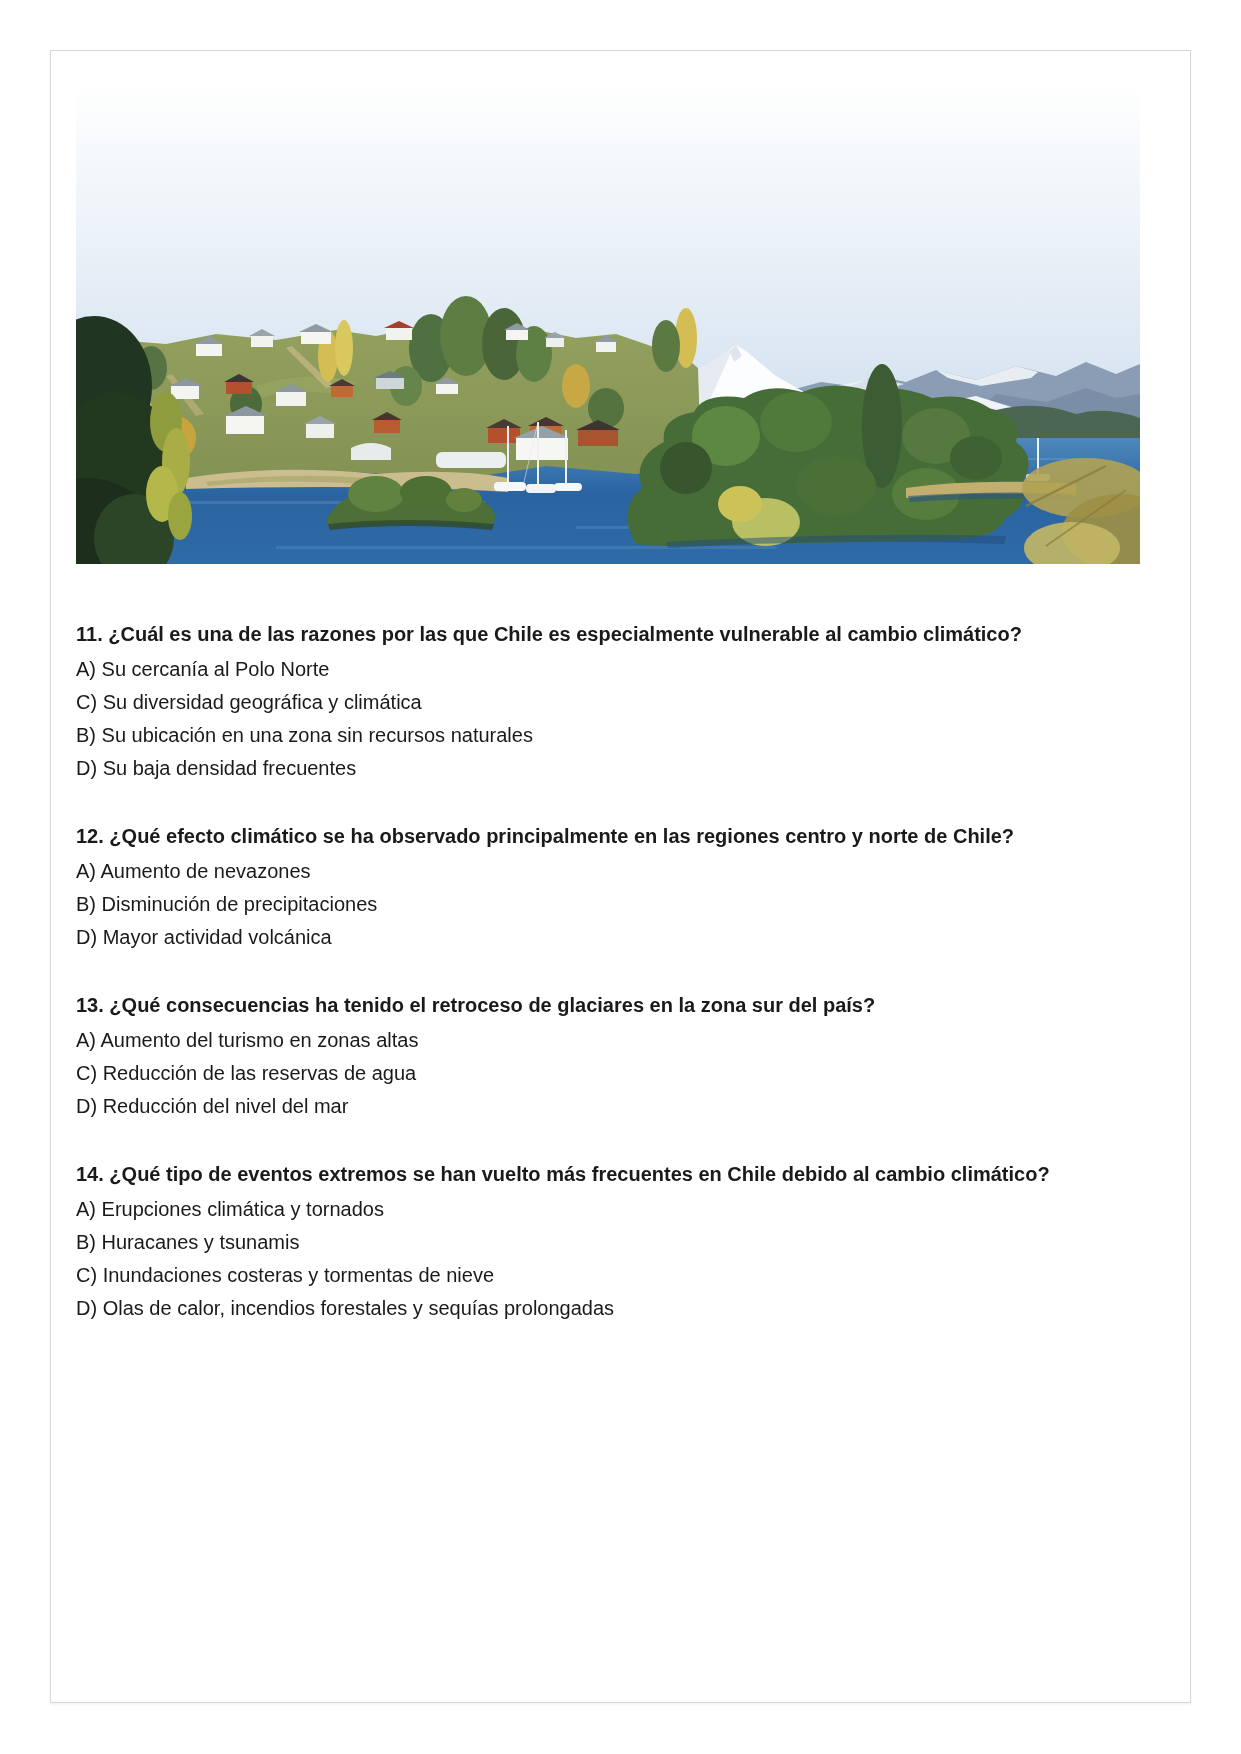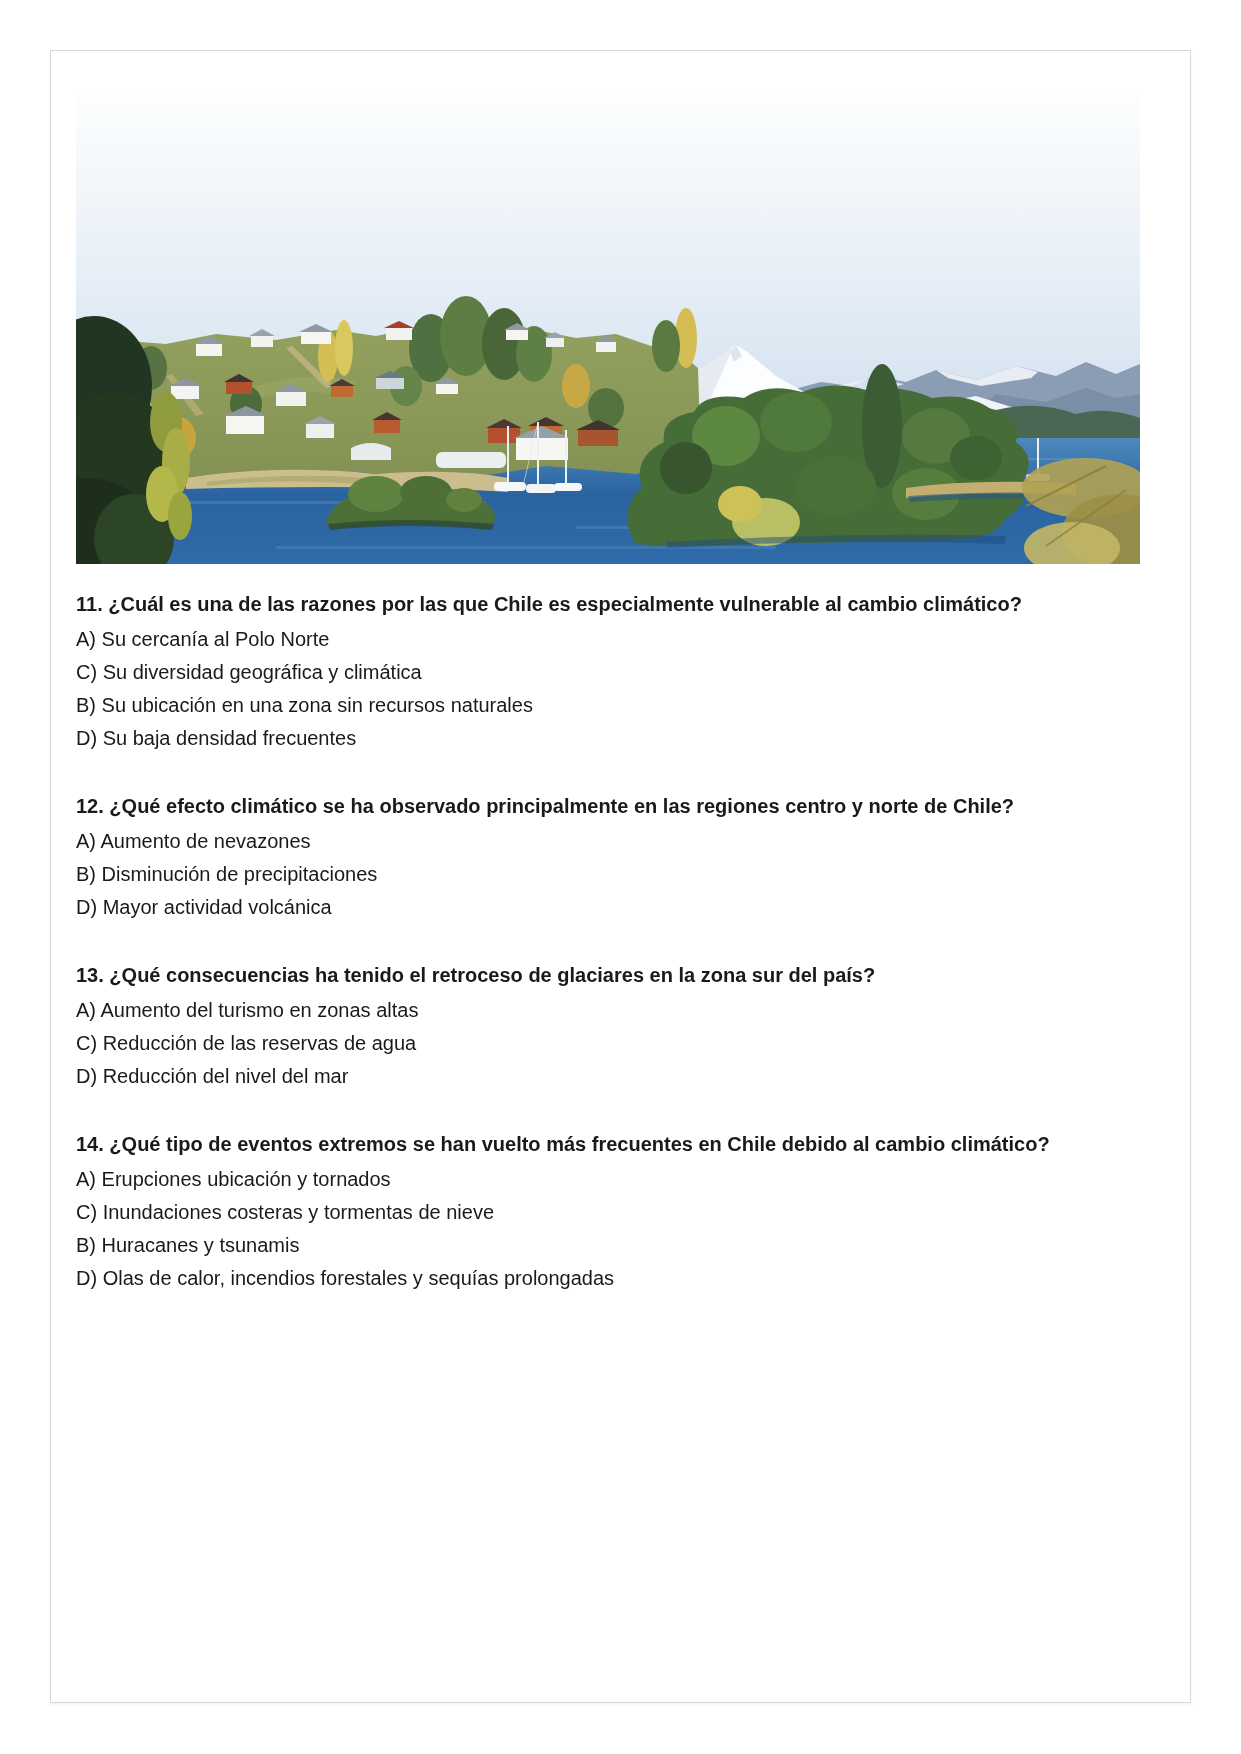--- a/index.html
+++ b/index.html
@@ -11,21 +11,21 @@
     background:#ffffff;
     border:1px solid #d7d7d7;
     box-shadow:0 2px 3px rgba(0,0,0,0.05);
   }
   .photo {
     margin:35px 0 0 25px;
     width:1064px; height:478px;
     overflow:hidden; line-height:0;
   }
   .content {
-    margin:24px 0 0 25px;
+    margin:54px 0 0 25px;
     width:1064px;
     color:#1a1a1a;
     font-size:20px;
     line-height:33px;
   }
   .question { margin-bottom:35px; }
   .q-heading { font-weight:bold; margin-bottom:2px; }
   .option { font-weight:normal; }
 </style>
 </head>
@@ -285,20 +285,20 @@
 
     <section class="question">
       <p class="q-heading">13. ¿Qué consecuencias ha tenido el retroceso de glaciares en la zona sur del país?</p>
       <p class="option">A) Aumento del turismo en zonas altas</p>
       <p class="option">C) Reducción de las reservas de agua</p>
       <p class="option">D) Reducción del nivel del mar</p>
     </section>
 
     <section class="question">
       <p class="q-heading">14. ¿Qué tipo de eventos extremos se han vuelto más frecuentes en Chile debido al cambio climático?</p>
-      <p class="option">A) Erupciones ubicación y tornados</p>
+      <p class="option">A) Erupciones climática y tornados</p>
+      <p class="option">B) Huracanes y tsunamis</p>
       <p class="option">C) Inundaciones costeras y tormentas de nieve</p>
-      <p class="option">B) Huracanes y tsunamis</p>
       <p class="option">D) Olas de calor, incendios forestales y sequías prolongadas</p>
     </section>
 
   </div>
 </div>
 
 </body></html>

